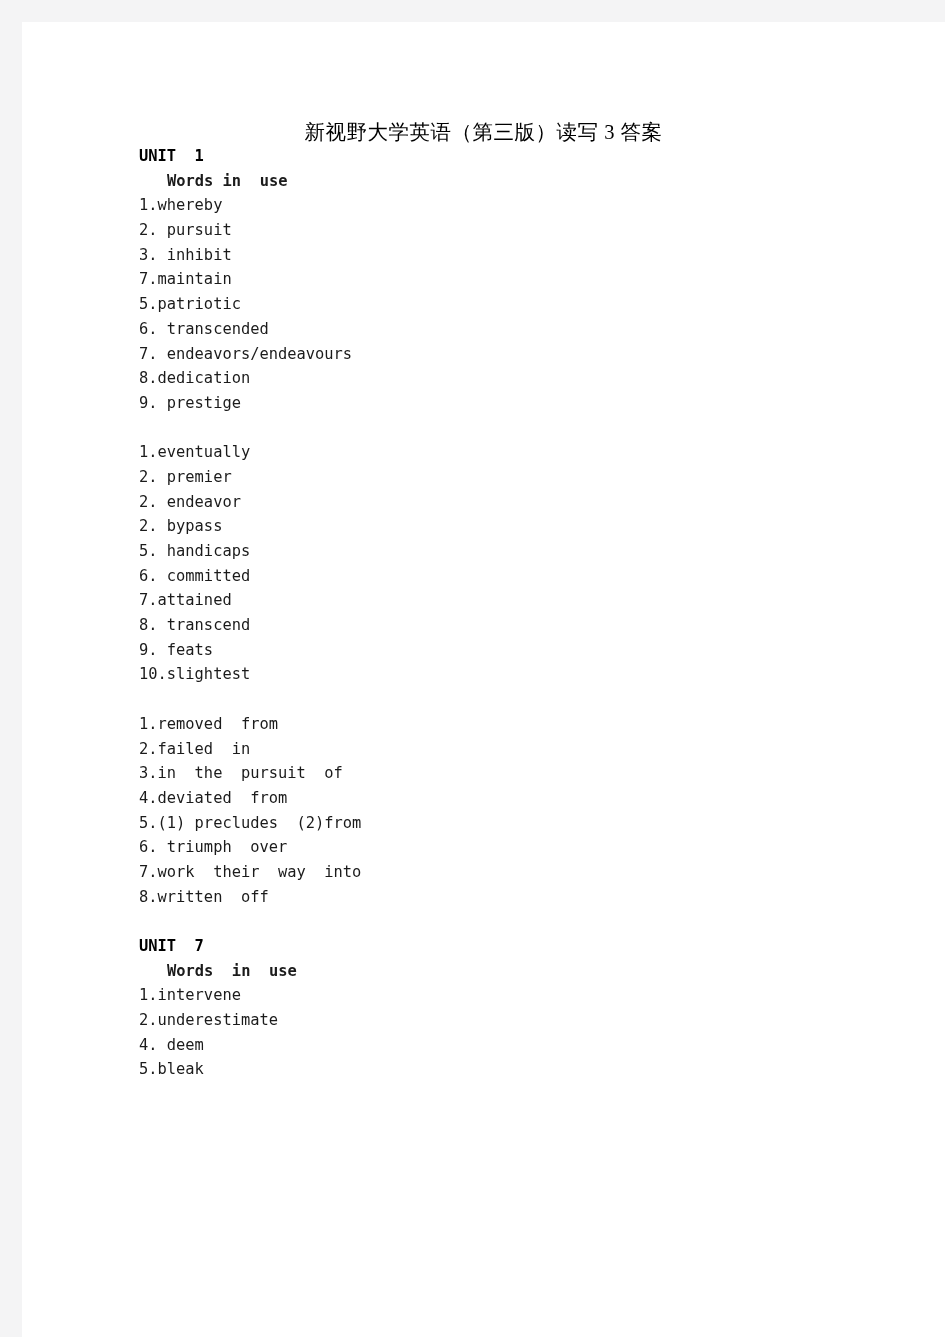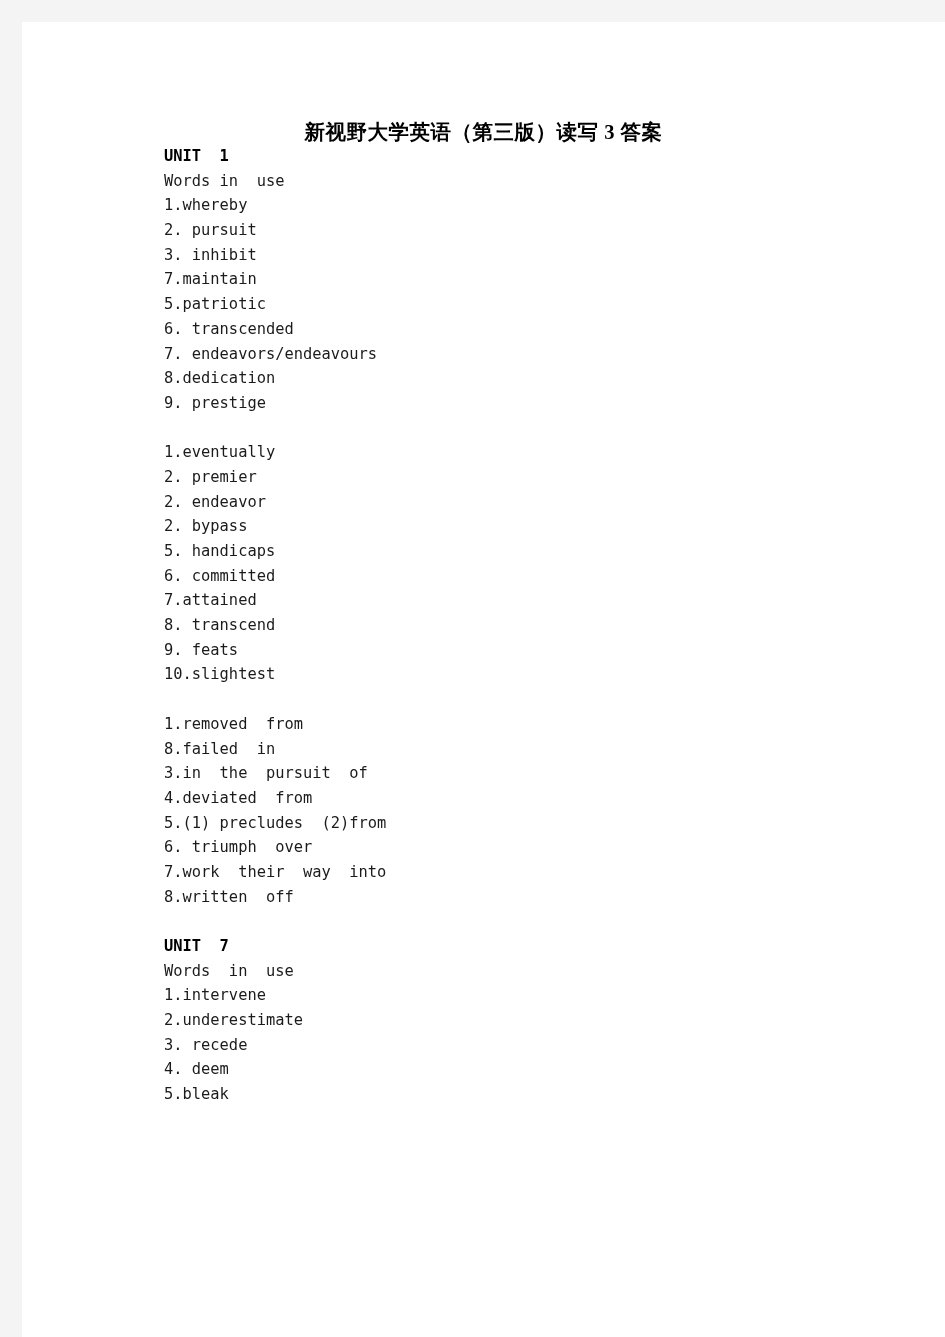--- a/index.html
+++ b/index.html
@@ -24,32 +24,32 @@
     background: #ffffff;
   }
 
   #doc-title {
     position: absolute;
     left: 0;
     top: 0;
     width: 923px;
     text-align: center;
     font-family: "Liberation Serif", "DejaVu Serif", serif;
-    font-weight: bold;
+    font-weight: normal;
     font-size: 20.5px;
     color: #000000;
     letter-spacing: 0.5px;
     white-space: pre;
   }
   
   #doc-title { top: 96px; }
 
   #answer-body {
     position: absolute;
-    left: 142px;   
+    left: 117px;   
     top: 122px;    
     width: 780px;
     font-family: "DejaVu Sans Mono", "Liberation Mono", monospace;
     font-size: 15.4px;
     line-height: 24.7px;
     color: #1b1b1b;
   }
 
   .ans-line {
     white-space: pre;
@@ -57,21 +57,22 @@
     font-size: 15.4px;
     line-height: 24.7px;
     color: #1b1b1b;
     height: 24.7px;
   }
   .ans-line.unit-heading {
     font-weight: bold;
     color: #000000;
   }
   .ans-line.section-heading {
-    font-weight: normal;
+    font-weight: bold;
+    margin-left: 28px;
   }
   .ans-line.spacer {
     height: 24.7px;
   }
 </style>
 </head>
 <body>
 
 <div id="page-sheet">
 
@@ -96,30 +97,29 @@
       <div class="ans-line">2. endeavor</div>
       <div class="ans-line">2. bypass</div>
       <div class="ans-line">5. handicaps</div>
       <div class="ans-line">6. committed</div>
       <div class="ans-line">7.attained</div>
       <div class="ans-line">8. transcend</div>
       <div class="ans-line">9. feats</div>
       <div class="ans-line">10.slightest</div>
       <div class="ans-line spacer"></div>
       <div class="ans-line">1.removed  from</div>
-      <div class="ans-line">8.failed  in</div>
+      <div class="ans-line">2.failed  in</div>
       <div class="ans-line">3.in  the  pursuit  of</div>
       <div class="ans-line">4.deviated  from</div>
       <div class="ans-line">5.(1) precludes  (2)from</div>
       <div class="ans-line">6. triumph  over</div>
       <div class="ans-line">7.work  their  way  into</div>
       <div class="ans-line">8.written  off</div>
       <div class="ans-line spacer"></div>
       <div class="ans-line unit-heading">UNIT  7</div>
       <div class="ans-line section-heading">Words  in  use</div>
       <div class="ans-line">1.intervene</div>
       <div class="ans-line">2.underestimate</div>
-      <div class="ans-line">3. recede</div>
       <div class="ans-line">4. deem</div>
       <div class="ans-line">5.bleak</div>
     </div>
 
 </div>
 
 </body></html>

